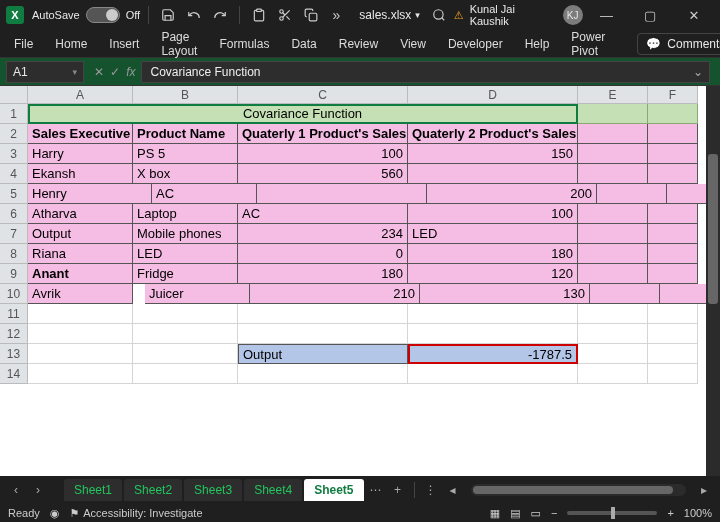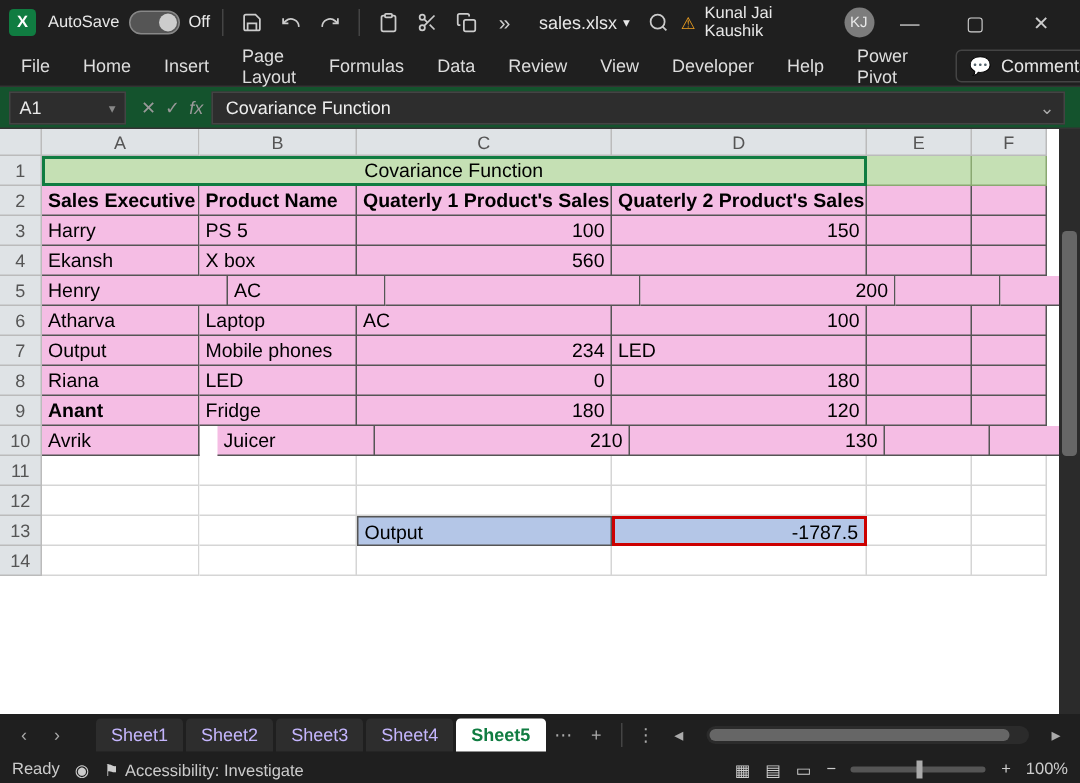--- a/index.html
+++ b/index.html
@@ -51,21 +51,21 @@
   .outval { border:2px solid #cc0000 !important; }
 
   .selected { outline: 2px solid #107c41; outline-offset: -2px; }
 
   .gridscroll-v { position:absolute; right:0; top:0; bottom:0; width:14px; background:#2b2b2b; }
   .gridscroll-v .thumb { position:absolute; top:68px; left:2px; right:2px; height:150px; background:#666; border-radius:3px; }
 
   
   .sheetbar { position:absolute; bottom:18px; left:0; right:0; height:28px; background:#1f1f1f; display:flex; align-items:center; padding:0 6px; gap:2px; }
   .navarrow { width:20px; height:20px; display:flex;align-items:center;justify-content:center; color:#aaa; font-size:12px;}
-  .sheettab { padding:4px 10px; font-size:12px; background:#2d2d2d; color:#c4b5fd; border-radius:3px 3px 0 0; cursor:pointer;}
+  .sheettab { padding:4px 10px; font-size:12px; background:#2d2d2d; color:#22c55e; border-radius:3px 3px 0 0; cursor:pointer;}
   .sheettab.active { background:#fff; color:#107c41; font-weight:600;}
   .sbsep { width:1px; height:16px; background:#444; margin:0 4px;}
   .hscroll { flex:1; height:12px; background:#2b2b2b; margin:0 6px; border-radius:6px; position:relative;}
   .hscroll .thumb{ position:absolute; left:2px; top:2px; height:8px; width:200px; background:#666; border-radius:4px;}
 
   
   .statusbar { position:absolute; bottom:0; left:0; right:0; height:18px; background:#1f1f1f; display:flex; align-items:center; padding:0 8px; gap:10px; font-size:11px; color:#ccc;}
   .sspacer{flex:1;}
   .zoomslider { width:90px; height:4px; background:#555; position:relative; border-radius:2px;}
   .zoomslider::after{content:"";position:absolute;left:44px;top:-4px;width:4px;height:12px;background:#aaa;}

